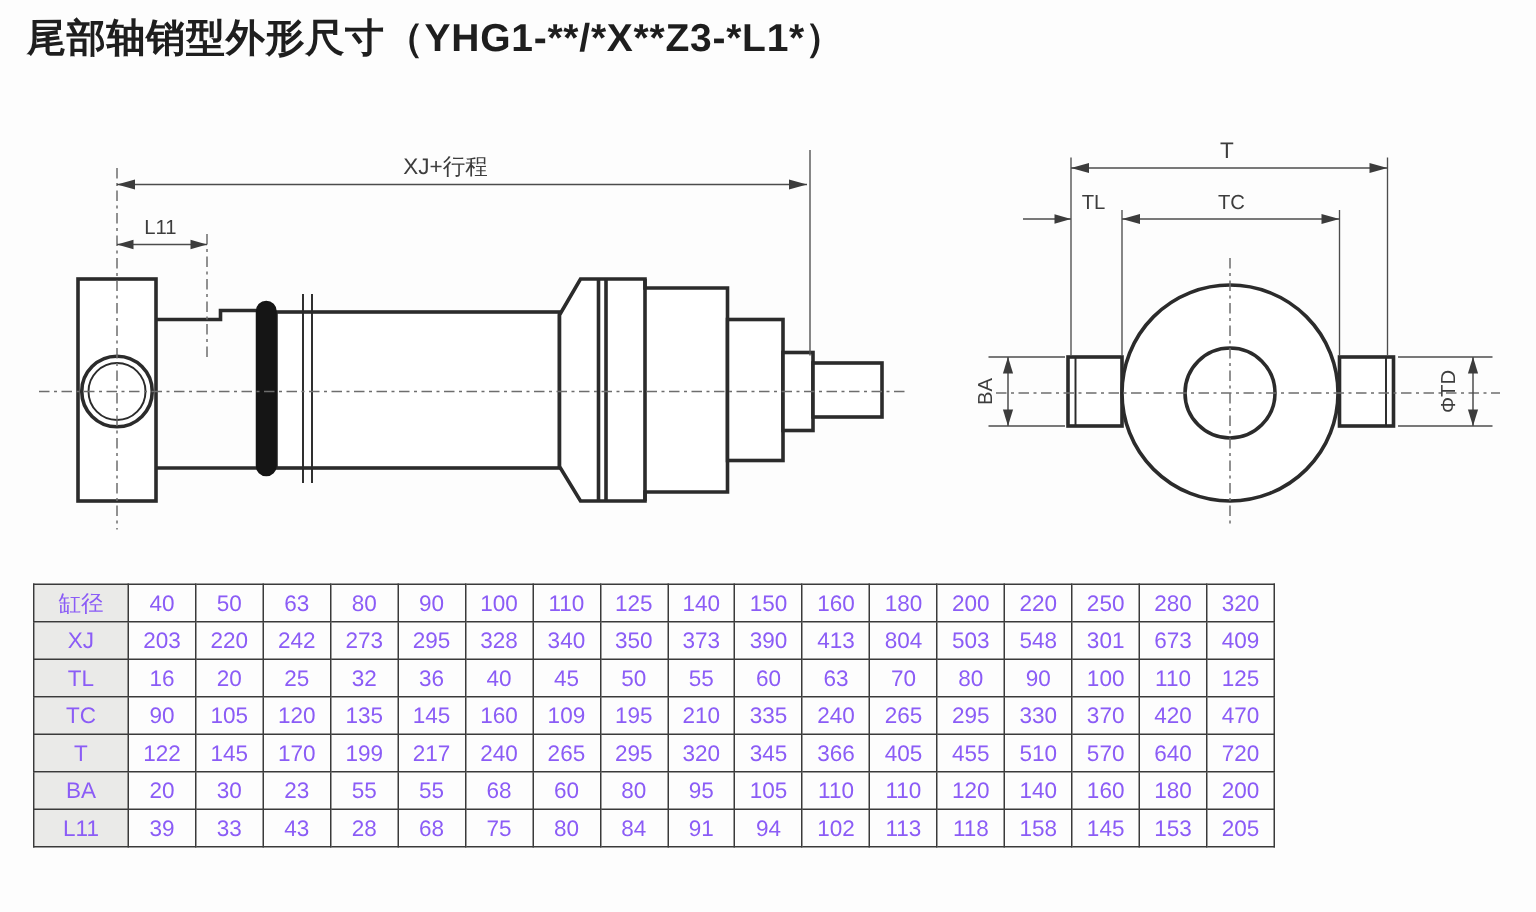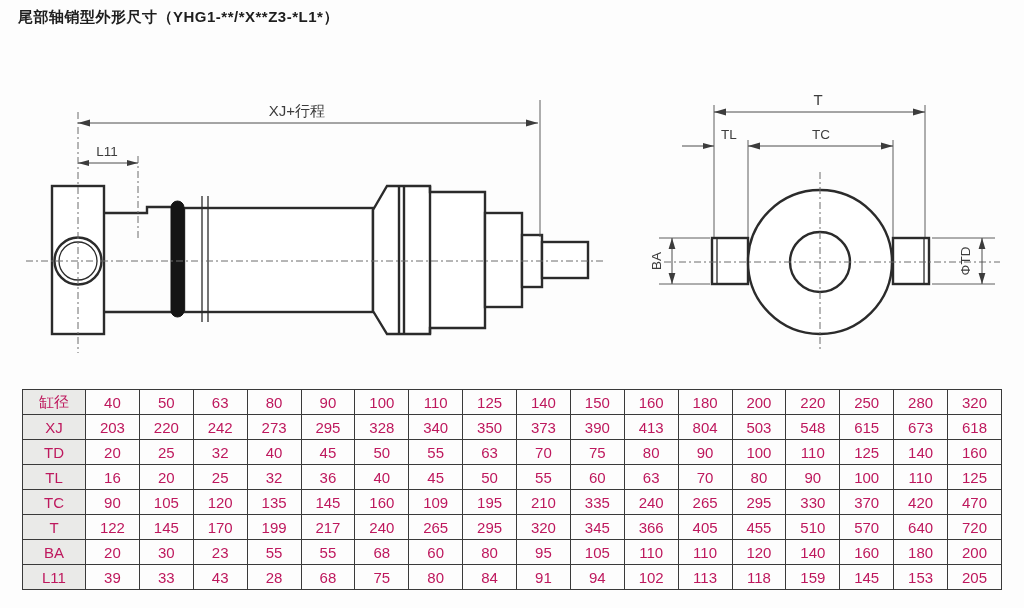--- a/index.html
+++ b/index.html
@@ -3,39 +3,39 @@
 <meta charset="utf-8">
 <style>
   html,body{margin:0;padding:0;}
   body{
     width:1024px;height:608px;position:relative;overflow:hidden;
     background:#fdfdfd;
     font-family:"Liberation Sans","DejaVu Sans",sans-serif;
   }
   .page-title{
     position:absolute;left:18px;top:8px;margin:0;
-    font-size:15px;font-weight:bold;color:#1e1e1e;letter-spacing:.5px;
+    font-size:26px;font-weight:bold;color:#1e1e1e;letter-spacing:.5px;
     white-space:nowrap;
   }
   svg.drawings{position:absolute;left:0;top:0;}
   svg .outline{fill:#ffffff;stroke:#2b2b2b;stroke-width:2.4;}
   svg .outline-thin{fill:none;stroke:#2b2b2b;stroke-width:2.4;}
   svg .inner-line{fill:none;stroke:#2b2b2b;stroke-width:1.3;}
   svg .seal{fill:#151515;stroke:#151515;}
   svg .center{fill:none;stroke:#6d6d6d;stroke-width:1;stroke-dasharray:7 3 2 3;}
   svg .dim{fill:none;stroke:#4c4c4c;stroke-width:1;}
   svg .ext{fill:none;stroke:#4c4c4c;stroke-width:0.9;}
   svg .arrow{fill:#3c3c3c;stroke:none;}
   svg text{fill:#3d3d3d;font-family:"Liberation Sans","DejaVu Sans",sans-serif;}
   svg .lbl{font-size:13.5px;}
   svg .lbl-big{font-size:15px;}
   table.dims{
-    position:absolute;left:22px;top:389px;width:980px;
+    position:absolute;left:22px;top:389px;width:828px;
     border-collapse:collapse;table-layout:fixed;
-    font-size:15px;color:#be185d;
+    font-size:15px;color:#8b5cf6;
   }
   table.dims td,table.dims th{
     border:1.5px solid #3a3a3a;height:24px;padding:0;
     text-align:center;vertical-align:middle;font-weight:normal;
     overflow:hidden;white-space:nowrap;
   }
   table.dims th{background:#eaeae8;width:62px;}
 </style>
 </head>
 <body>
@@ -163,43 +163,23 @@
         <td>295</td>
         <td>328</td>
         <td>340</td>
         <td>350</td>
         <td>373</td>
         <td>390</td>
         <td>413</td>
         <td>804</td>
         <td>503</td>
         <td>548</td>
-        <td>615</td>
+        <td>301</td>
         <td>673</td>
-        <td>618</td>
-      </tr>
-      <tr>
-        <th>TD</th>
-        <td>20</td>
-        <td>25</td>
-        <td>32</td>
-        <td>40</td>
-        <td>45</td>
-        <td>50</td>
-        <td>55</td>
-        <td>63</td>
-        <td>70</td>
-        <td>75</td>
-        <td>80</td>
-        <td>90</td>
-        <td>100</td>
-        <td>110</td>
-        <td>125</td>
-        <td>140</td>
-        <td>160</td>
+        <td>409</td>
       </tr>
       <tr>
         <th>TL</th>
         <td>16</td>
         <td>20</td>
         <td>25</td>
         <td>32</td>
         <td>36</td>
         <td>40</td>
         <td>45</td>
@@ -282,19 +262,19 @@
         <td>28</td>
         <td>68</td>
         <td>75</td>
         <td>80</td>
         <td>84</td>
         <td>91</td>
         <td>94</td>
         <td>102</td>
         <td>113</td>
         <td>118</td>
-        <td>159</td>
+        <td>158</td>
         <td>145</td>
         <td>153</td>
         <td>205</td>
       </tr>
     </tbody>
 </table>
 
 </body></html>

